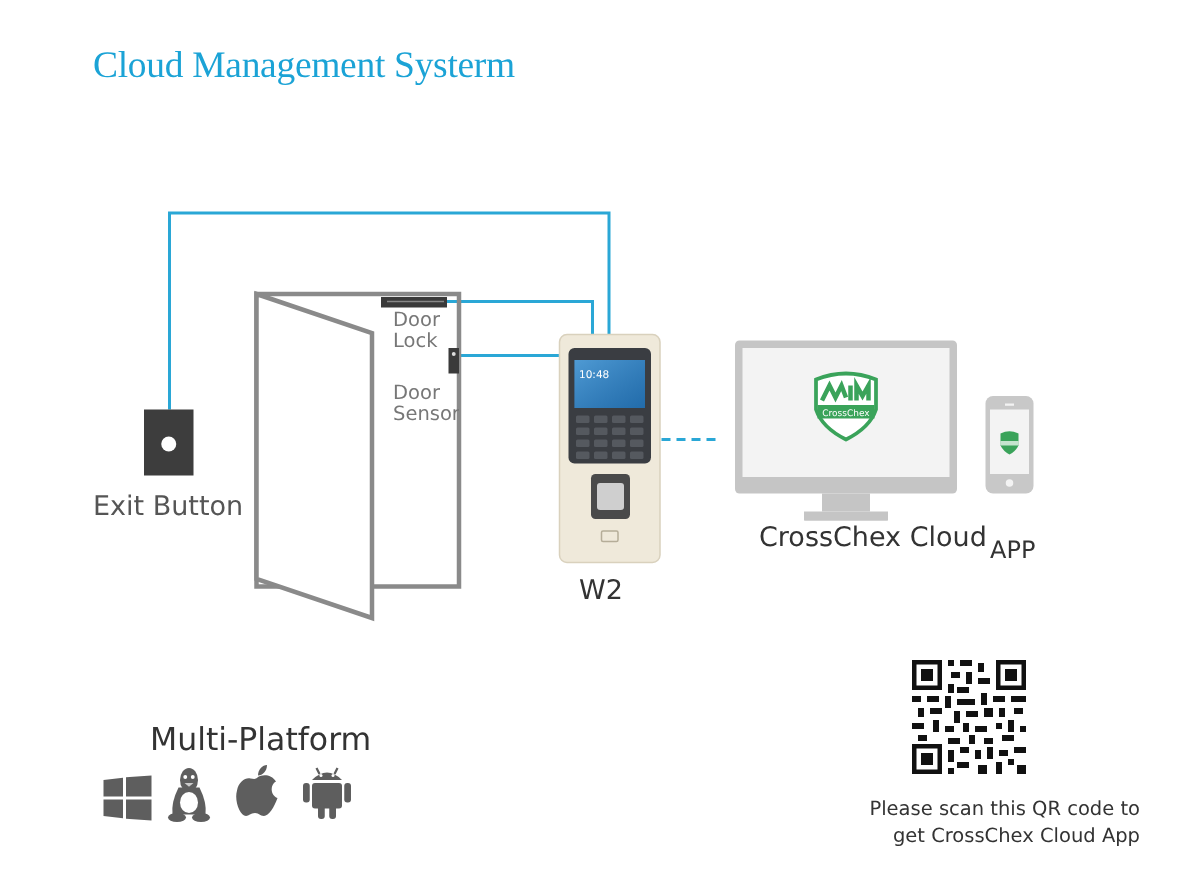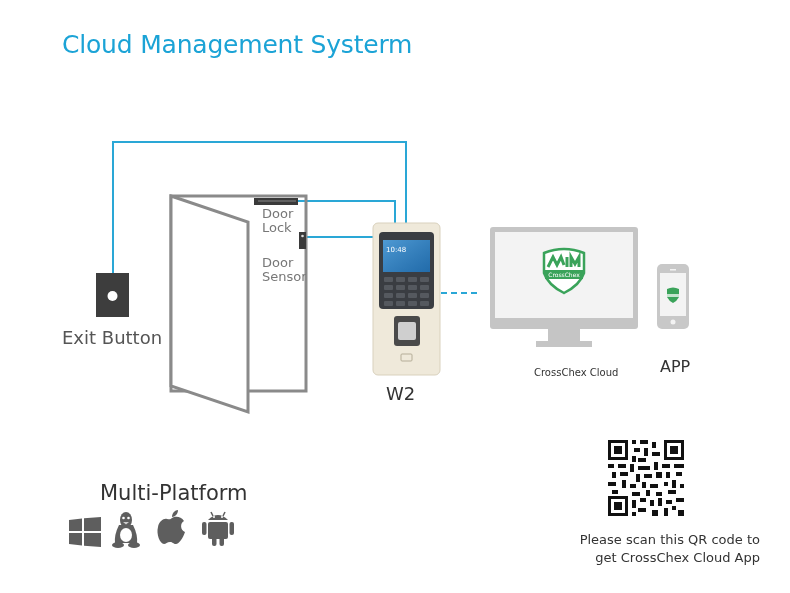--- a/index.html
+++ b/index.html
@@ -1,23 +1,23 @@
 <!DOCTYPE html>
 <html><head>
 <meta charset="utf-8">
 <style>
   html, body { margin:0; padding:0; background:#ffffff; }
   body { width:790px; height:593px; position:relative; overflow:hidden; font-family:"DejaVu Sans", sans-serif; }
   .abs { position:absolute; }
-  .title { left:62px; top:30px; font-size:25px; color:#1ba3d6; letter-spacing:-0.2px; white-space:nowrap; }
+  .title { left:62px; top:30px; font-size:25px; color:#1ba3d6; letter-spacing:-0.2px; white-space:nowrap;font-family:Liberation Serif, serif; }
   .lbl { color:#555; white-space:nowrap; }
   .lbl-door { font-size:13px; line-height:14px; color:#777; }
   .lbl-exit { left:62px; top:327px; font-size:18px; color:#555; }
   .lbl-w2 { left:386px; top:383px; font-size:18px; color:#333; }
-  .lbl-cloud { left:506px; top:367px; font-size:10px; color:#333;margin-left:28px; }
+  .lbl-cloud { left:506px; top:348px; font-size:18px; color:#333; }
   .lbl-app { left:660px; top:357px; font-size:16px; color:#333; }
   .lbl-multi { left:100px; top:481px; font-size:21px; color:#333; }
   .lbl-qr { left:540px; top:531px; width:220px; text-align:right; font-size:13px; line-height:18px; color:#333; }
   svg.diagram { position:absolute; left:0; top:0; }
 </style>
 </head>
 <body>
 
 <div class="abs title">Cloud Management Systerm</div>
 

